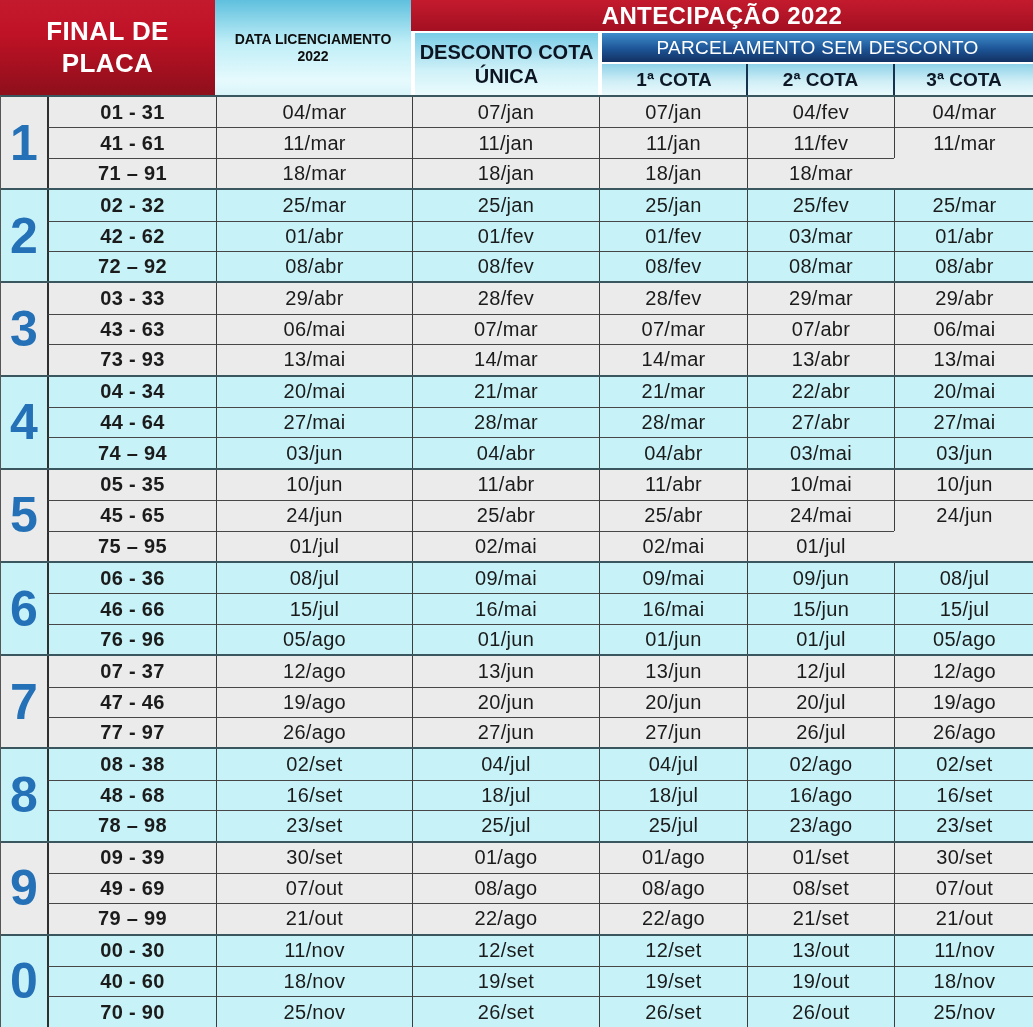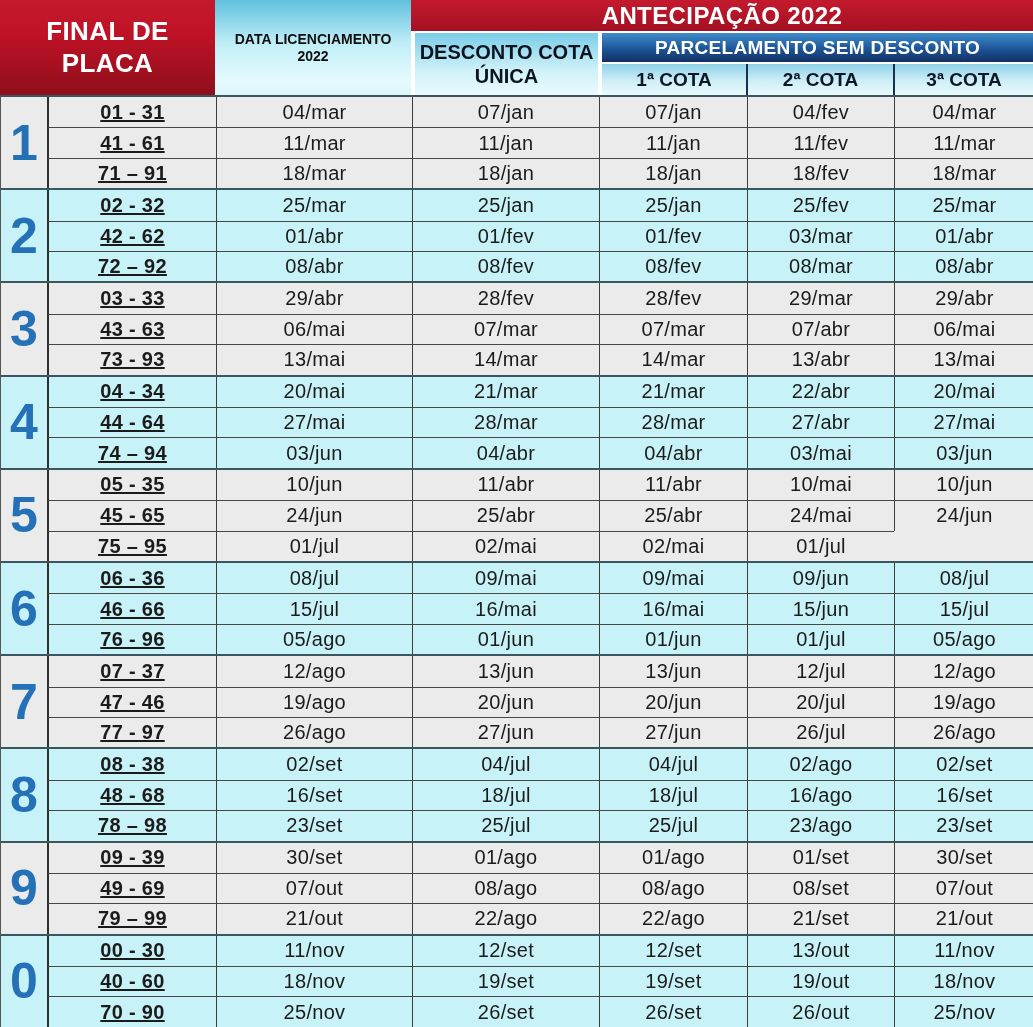--- a/index.html
+++ b/index.html
@@ -28,42 +28,42 @@
   .hdr-antecip{position:absolute;left:411px;top:0;width:622px;height:31px;
     background:linear-gradient(180deg,var(--red-top) 0%,#a31021 100%);
     color:#fff;font-weight:700;font-size:24px;letter-spacing:.4px;
     display:flex;align-items:center;justify-content:center;}
   .hdr-desconto{position:absolute;left:415px;top:33px;width:183px;height:62px;
     background:linear-gradient(180deg,#79cde7 0%,#cff1f8 60%,#eafbfd 100%);
     color:#0c1422;font-weight:700;font-size:20px;line-height:1.2;
     display:flex;align-items:center;justify-content:center;text-align:center;}
   .hdr-parcel{position:absolute;left:602px;top:33px;width:431px;height:29px;
     background:linear-gradient(180deg,var(--band-top) 0%,var(--band-mid) 55%,var(--band-bottom) 100%);
-    color:#fff;font-weight:700;font-size:19px;letter-spacing:.3px;
+    color:#fff;font-weight:400;font-size:19px;letter-spacing:.3px;
     display:flex;align-items:center;justify-content:center;}
   .hdr-cotas{position:absolute;left:602px;top:64px;width:431px;height:31px;display:flex;}
   .hdr-cota{height:31px;
     background:linear-gradient(180deg,#8ed2e9 0%,#cfeef6 55%,#e9fafc 100%);
     color:#0d1726;font-weight:700;font-size:19px;
     display:flex;align-items:center;justify-content:center;}
   .hdr-cota.c1{width:144px;}
   .hdr-cota.c2{width:147px;border-left:2px solid #16324f;}
   .hdr-cota.c3{width:140px;border-left:2px solid #16324f;}
 
   
   .tbody{position:absolute;left:0;top:95px;width:1033px;height:932px;border-left:1px solid #555;}
   .group{display:grid;grid-template-columns:46px 169px 196px 187px 148px 147px 140px;
     grid-template-rows:repeat(3,1fr);height:93.2px;border-top:2px solid var(--group-line);}
   .group.gray{background:var(--row-gray);}
   .group.cyan{background:var(--row-cyan);}
   .digit-cell{grid-row:1/4;grid-column:1;display:flex;align-items:center;justify-content:center;
     color:var(--blue-digit);font-weight:700;font-size:50px;line-height:1;}
   .cell{display:flex;align-items:center;justify-content:center;
     color:var(--text-dark);font-size:20px;letter-spacing:.3px;white-space:nowrap;}
-  .cell.range{font-weight:700;border-left:2px solid #2f2f2f;text-decoration:underline;}
+  .cell.range{font-weight:700;border-left:2px solid #2f2f2f;}
   .cell.vline{border-left:1.5px solid var(--line);}
   .cell.rt{border-top:1.5px solid #474747;}
 </style>
 </head>
 <body>
 
 <div class="stage">
 
   <div class="header">
     <div class="hdr-final">FINAL DE PLACA</div>
@@ -90,21 +90,20 @@
         <div class="cell range rt">41 - 61</div>
         <div class="cell vline rt">11/mar</div>
         <div class="cell vline rt">11/jan</div>
         <div class="cell vline rt">11/jan</div>
         <div class="cell vline rt">11/fev</div>
         <div class="cell vline rt">11/mar</div>
         <div class="cell range rt">71 – 91</div>
         <div class="cell vline rt">18/mar</div>
         <div class="cell vline rt">18/jan</div>
         <div class="cell vline rt">18/jan</div>
-        <div class="cell vline rt">18/fev</div>
         <div class="cell vline rt">18/mar</div>
       </div>
       <div class="group cyan">
         <div class="digit-cell">2</div>
         <div class="cell range">02 - 32</div>
         <div class="cell vline">25/mar</div>
         <div class="cell vline">25/jan</div>
         <div class="cell vline">25/jan</div>
         <div class="cell vline">25/fev</div>
         <div class="cell vline">25/mar</div>

